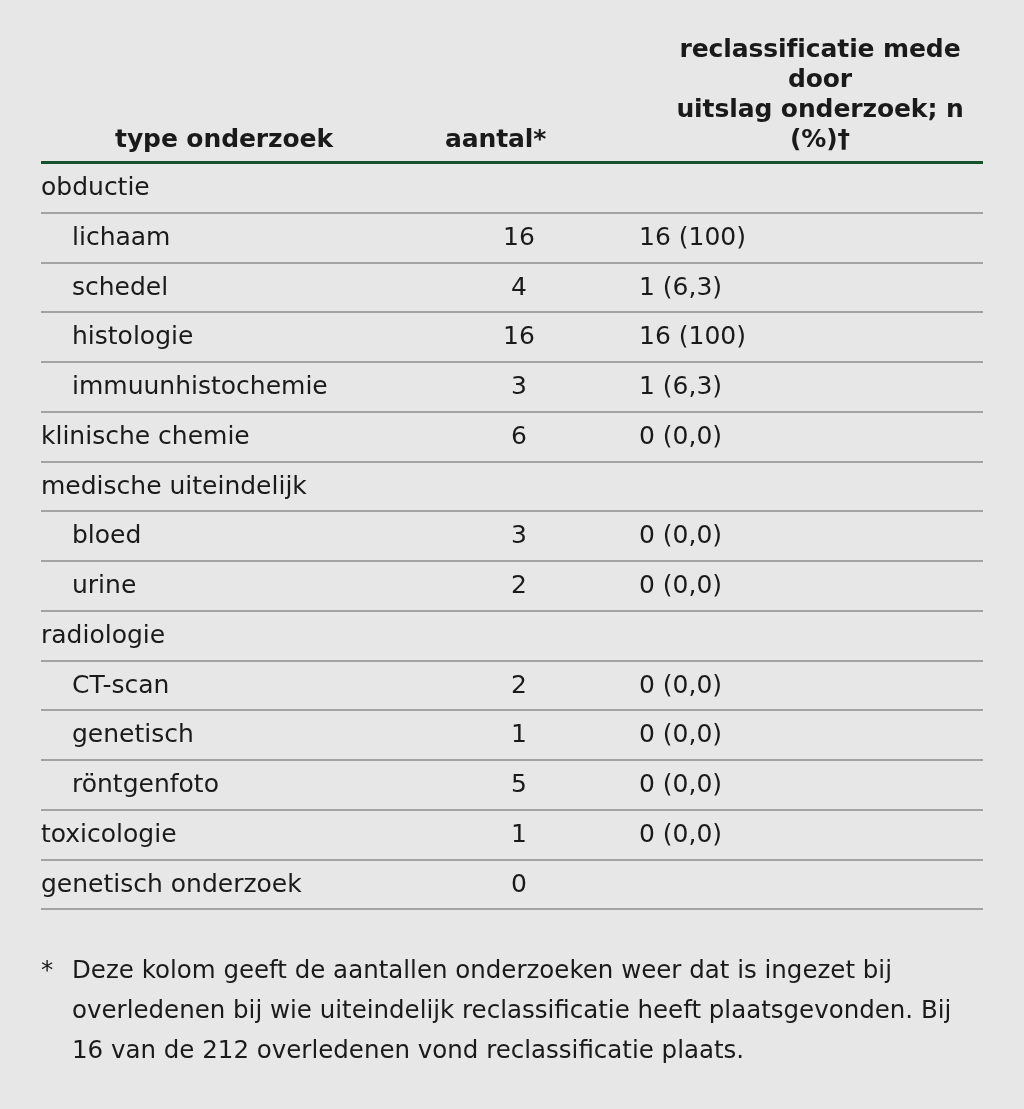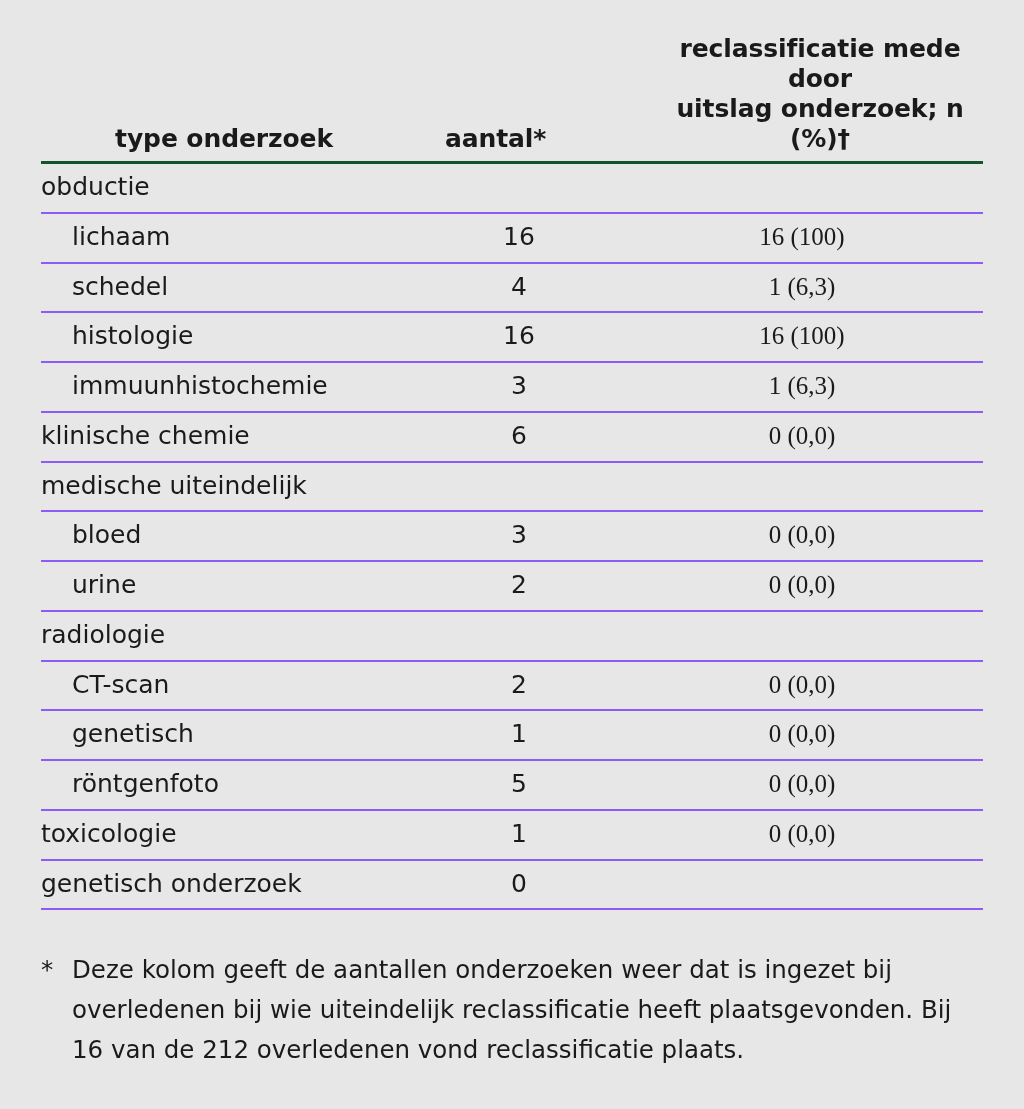--- a/index.html
+++ b/index.html
@@ -49,30 +49,30 @@
 
   
   thead th.h-label   { padding-right: 20px; text-align: center; }
   thead th.h-count   { padding-left: 18px; padding-right: 18px; }
   thead th.h-reclass { padding-left: 18px; }
 
   tbody td {
     font-size: 25px;
     line-height: 1.15;
     padding: 9px 0 10px 0;
-    border-bottom: 2px solid #8b5cf6;
+    border-bottom: 2px solid #a3a3a3;
     vertical-align: baseline;
     white-space: nowrap;
   }
   tbody tr:first-child td { border-top: 2px solid #fbfbfb; }
 
   td.v-label   { text-align: left; }
   td.v-label.indent { padding-left: 31px; }
   td.v-count   { text-align: center; padding-right: 28px; }
-  td.v-reclass { text-align: center; padding-right: 18px; font-family: Liberation Serif, serif; }
+  td.v-reclass { padding-right: 18px; }
 
   
   .footnotes {
     margin-top: 40px;
     width: 942px;
   }
   .footnote {
     display: flex;
     align-items: flex-start;
     font-size: 24.5px;

